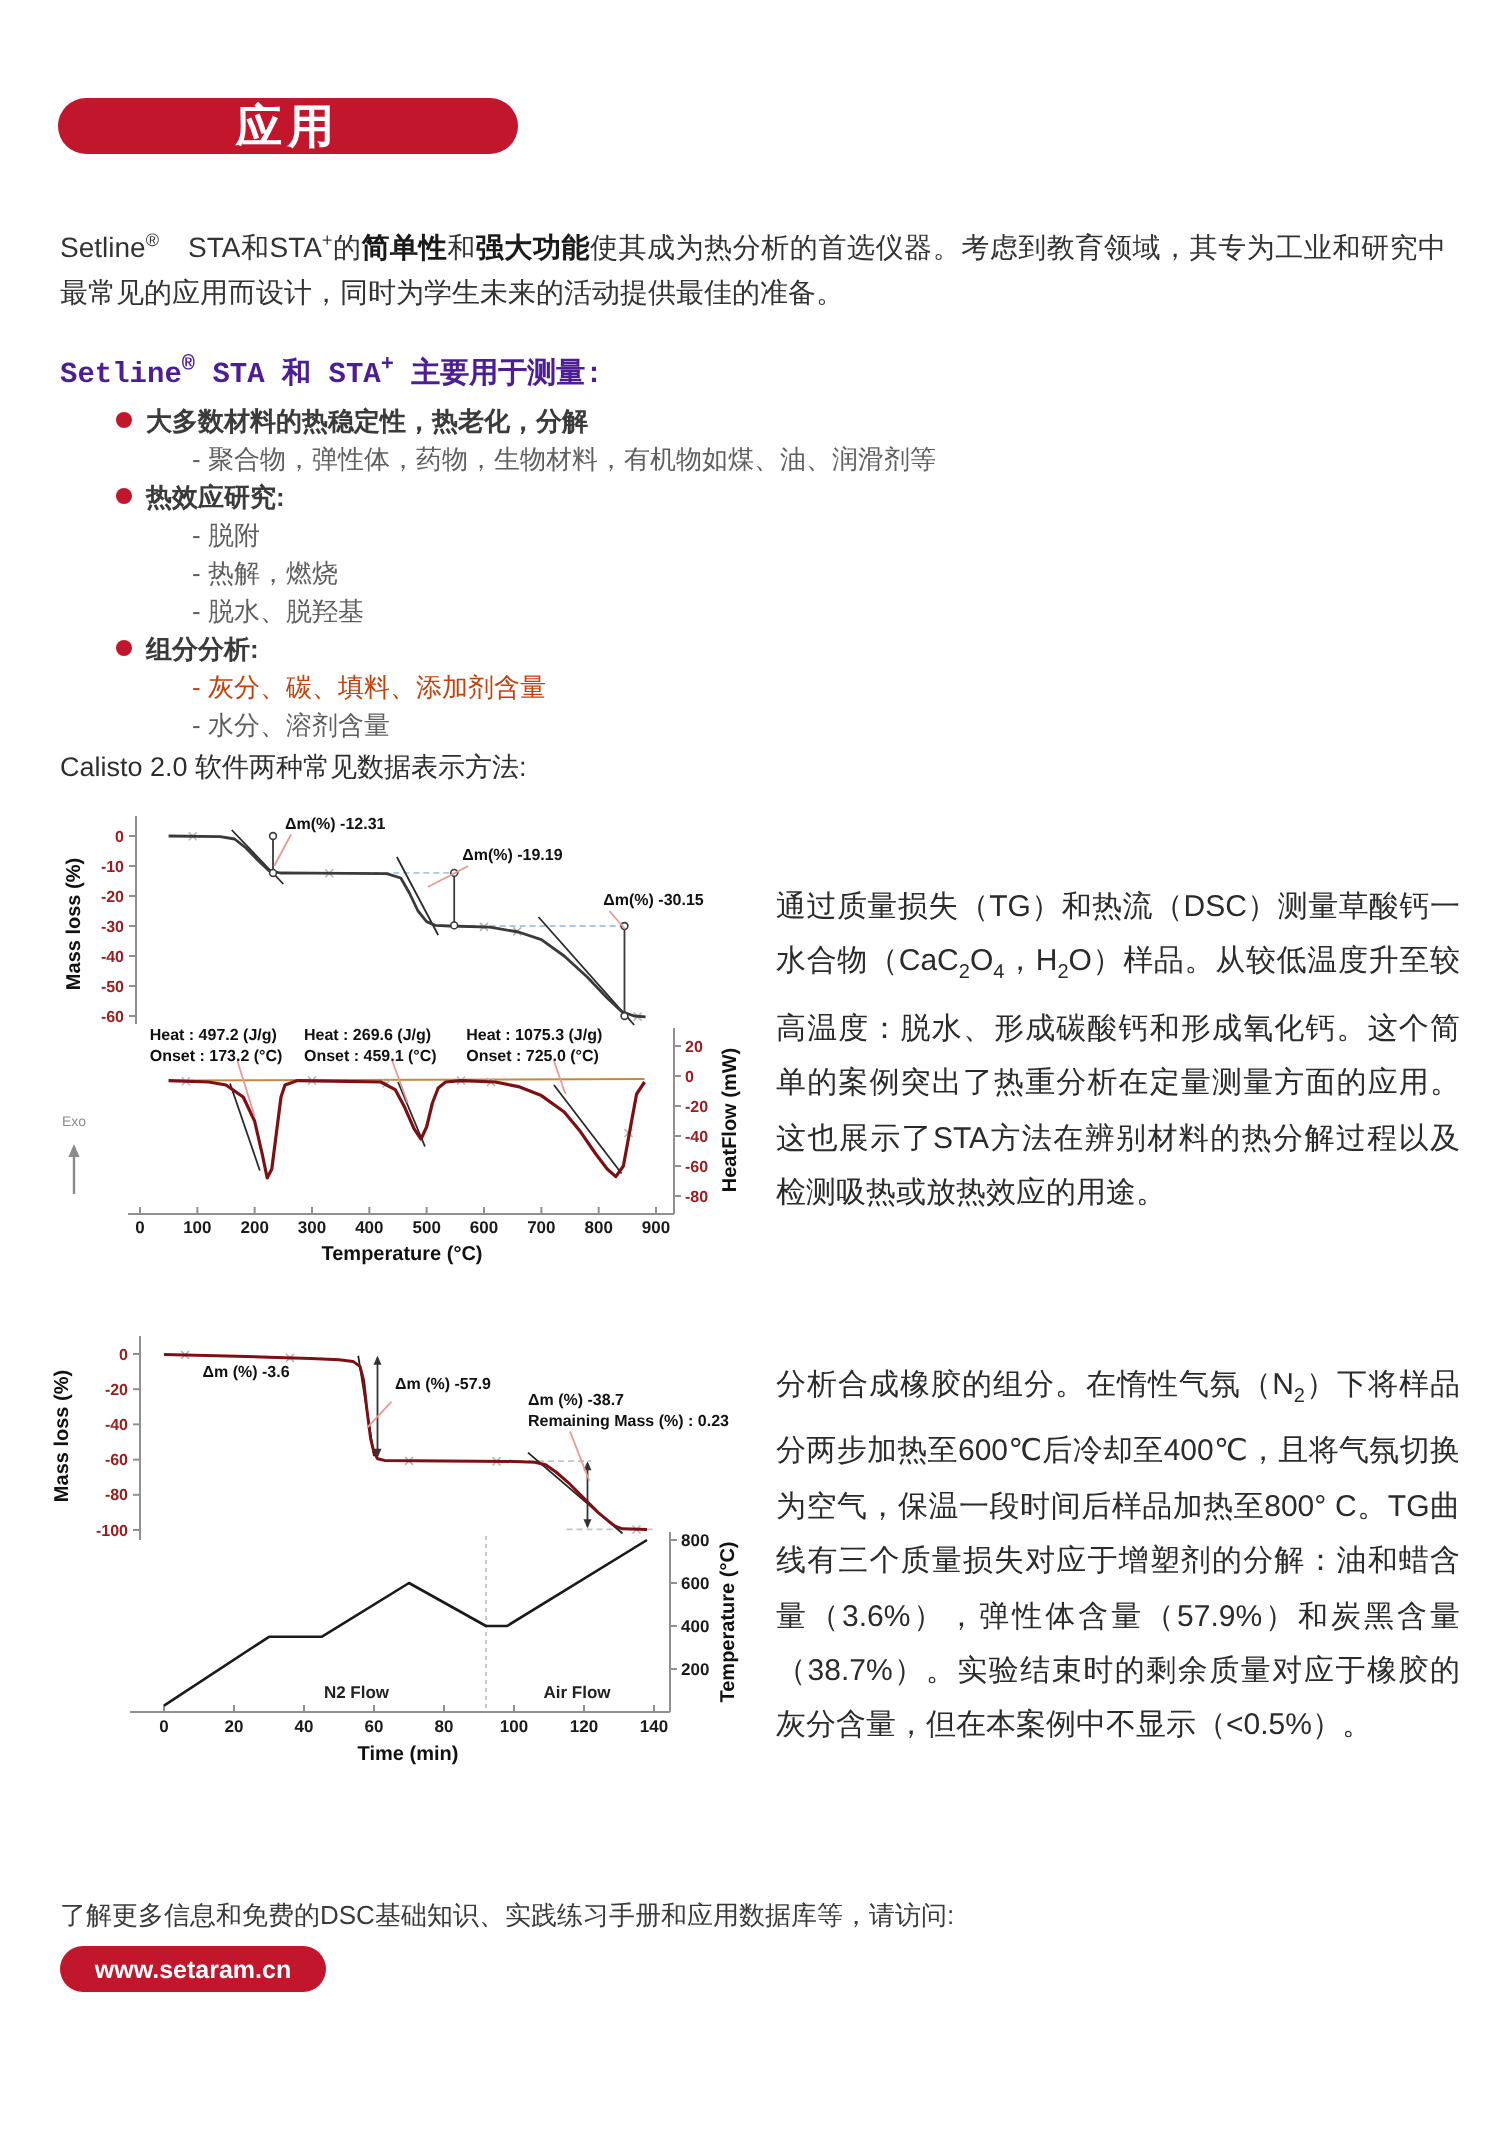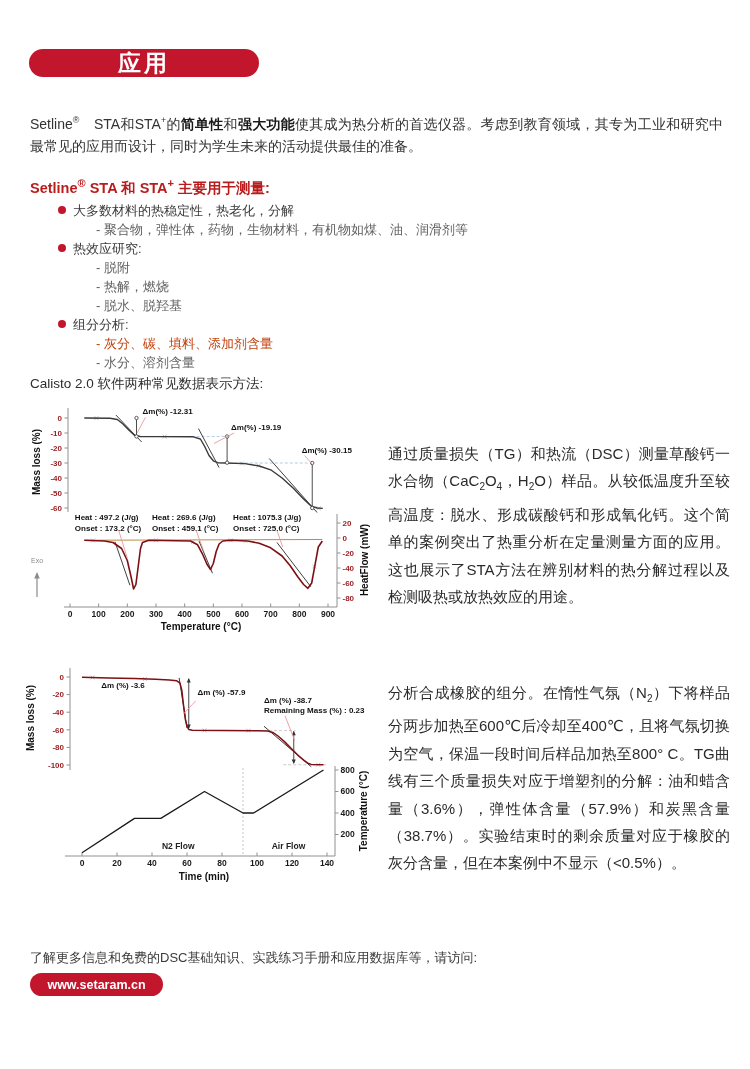--- a/index.html
+++ b/index.html
@@ -11,24 +11,24 @@
   .badge{position:absolute;left:29px;top:49px;width:230px;height:28px;background:var(--red);
          border-radius:21px;display:flex;align-items:center;justify-content:center;
          color:#fff;font-size:23px;font-weight:bold;letter-spacing:3px;}
 
   .intro{position:absolute;left:30px;top:109px;width:693px;font-size:14px;line-height:22.5px;
          color:#333;text-align:justify;margin:0;}
   .intro b{color:#1a1a1a;}
   sup.sm{font-size:9px;}
   sub.sm{font-size:10px;}
 
-  .list-heading{position:absolute;left:30px;top:177px;font-size:14.5px;font-weight:bold;color:#b91c1c;margin:0;}
+  .list-heading{position:absolute;left:30px;top:177px;font-size:14.5px;font-weight:bold;color:#4c1d95;margin:0;font-family:Liberation Mono, monospace;}
   .list-heading sup{font-size:11px;font-weight:bold;}
   .feature-list{position:absolute;left:30px;top:201px;width:680px;font-size:13px;}
-  .li-main{display:flex;align-items:flex-start;line-height:19px;color:#3b3b3b;}
+  .li-main{display:flex;align-items:flex-start;line-height:19px;color:#3b3b3b;font-weight:bold;}
   .dot{width:8px;height:8px;border-radius:50%;background:var(--red);margin:5px 7px 0 28px;flex:none;}
   .li-sub{margin-left:66px;line-height:19px;color:#5f5f5f;}
   .li-sub::before{content:"- ";}
   .li-sub.muted{color:#c2410c;}
 
   .calisto{position:absolute;left:30px;top:375px;font-size:13.5px;color:#2e2e2e;margin:0;}
 
   .chart1{position:absolute;left:30px;top:400px;}
   .chart2{position:absolute;left:20px;top:658px;}
 

